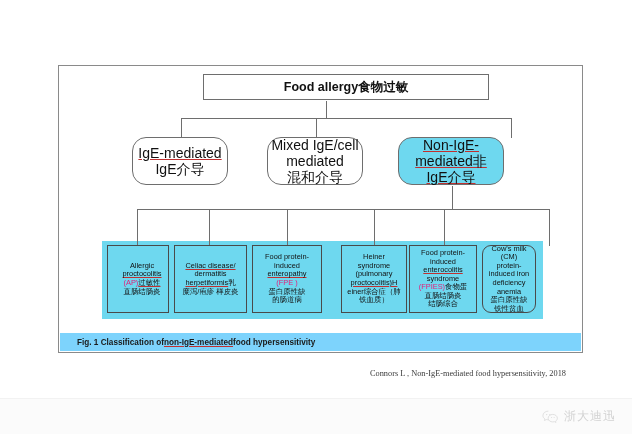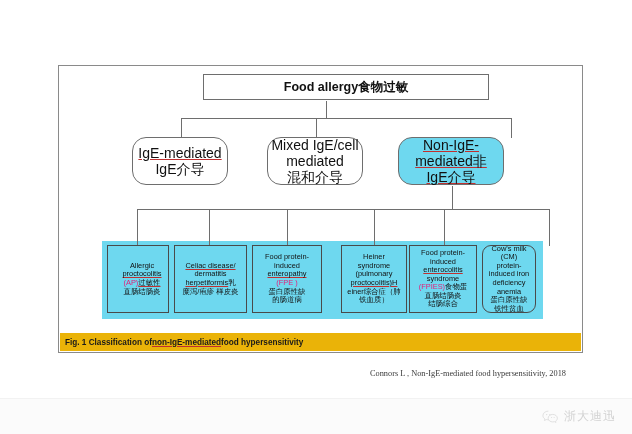--- a/index.html
+++ b/index.html
@@ -73,24 +73,24 @@
   .red{color:#e0217a;}
 
   
   .ln{position:absolute;background:#6e6e6e;z-index:2;}
   .v{width:1.2px;}
   .h{height:1.2px;}
 
   
   .caption{
     position:absolute;left:60px;top:333px;width:521px;height:18px;
-    background:#eab308;
+    background:#7dd3fc;
     display:flex;align-items:center;
     font-size:8.2px;font-weight:bold;color:#1a1a1a;
-    padding-left:5px;box-sizing:border-box;z-index:4;
+    padding-left:17px;box-sizing:border-box;z-index:4;
   }
   .caption .u{text-decoration:underline;text-decoration-color:#c03030;font-weight:bold;}
 
   
   .citation{
     position:absolute;left:370px;top:369px;
     font-family:"Liberation Serif","DejaVu Serif",serif;
     font-size:8.3px;color:#3a3a3a;white-space:nowrap;
   }
 

